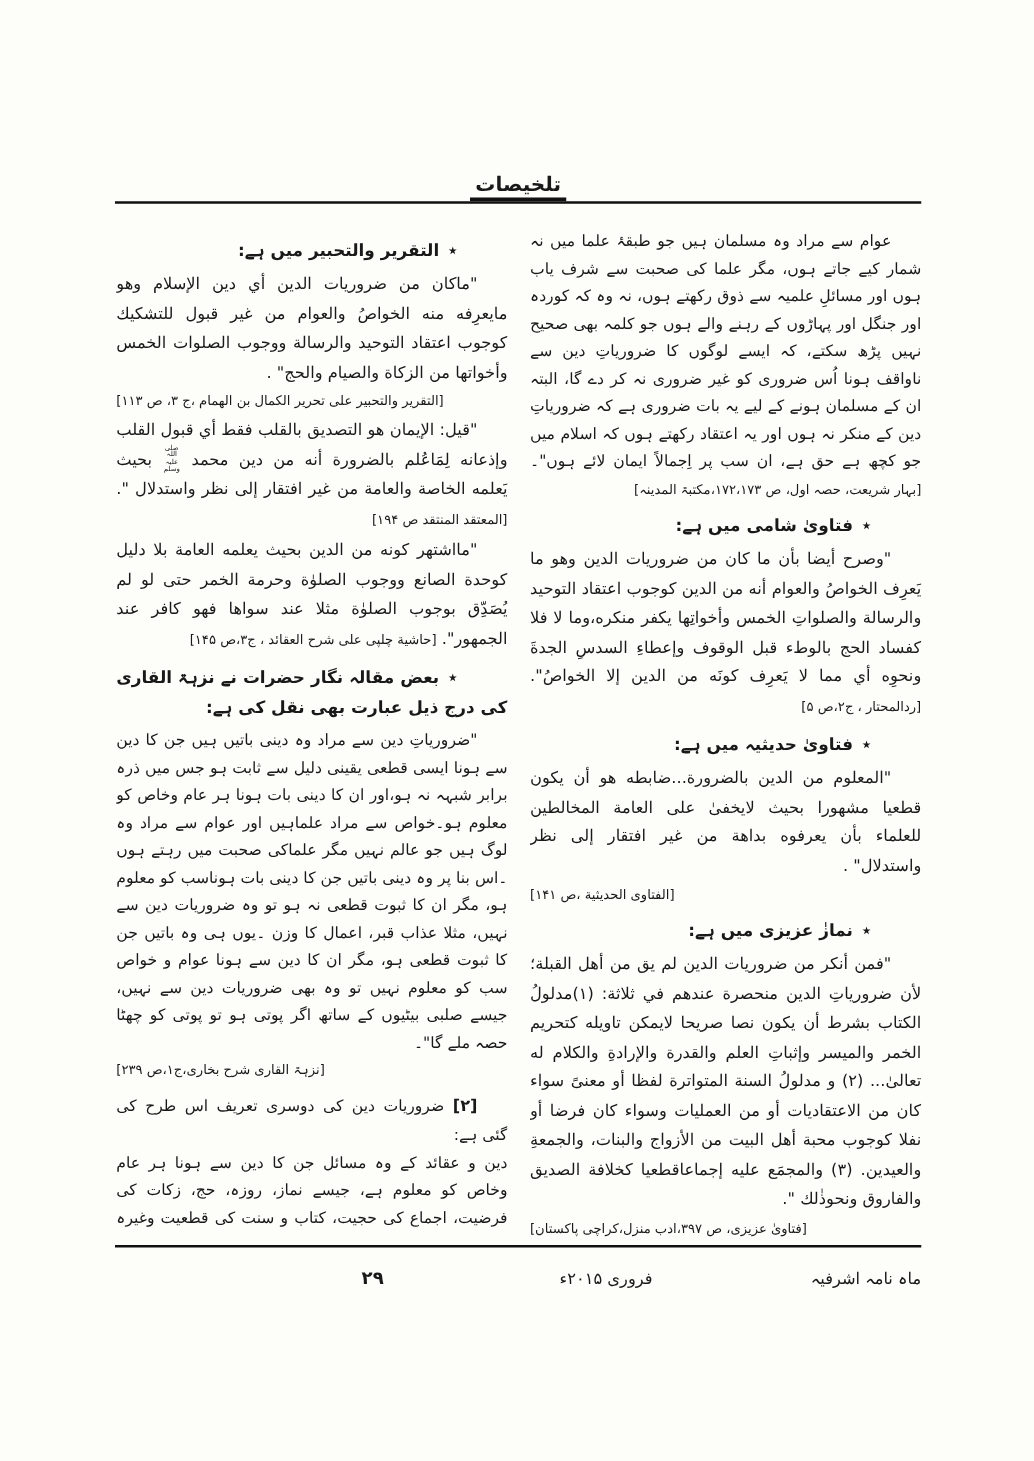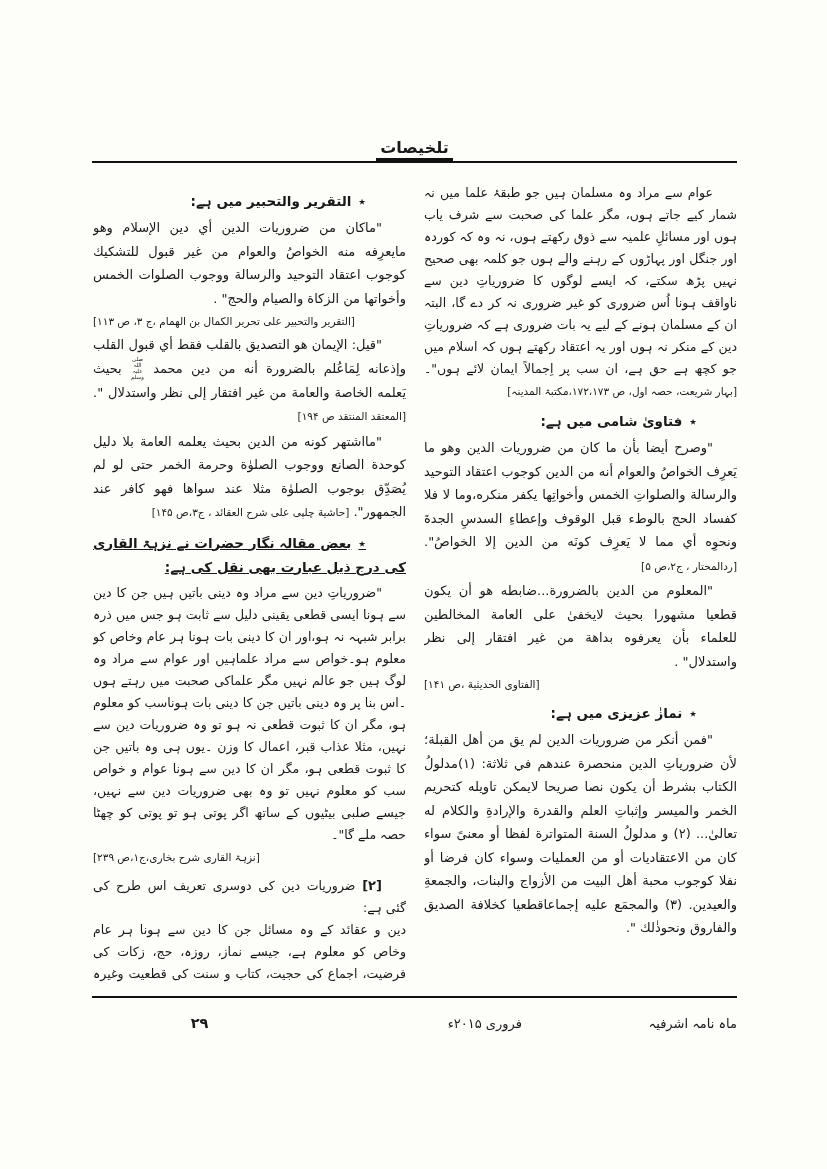--- a/index.html
+++ b/index.html
@@ -20,40 +20,40 @@
     top:182px;height:812px;
     display:flex;gap:18px;overflow:hidden;margin-left:38px;
   }
   .col{width:313px;flex:0 0 313px;overflow:hidden;text-align:justify;}
   .col-right{}
   .col-left{}
   p{margin:0;}
   .urdu-para{font-size:12.5px;line-height:22px;text-indent:24px;}
   .arabic-quote{font-size:13px;line-height:23.5px;text-indent:24px;margin-top:2px;}
   .heading{font-size:13.5px;font-weight:bold;line-height:24px;margin:7px 0 3px 0;padding-right:40px;text-align:right;}
-  .heading.long{padding-right:0;text-indent:40px;text-align:justify;text-decoration:underline;}
+  .heading.long{padding-right:0;text-indent:40px;text-align:justify;}
   .star{font-size:14px;padding-left:7px;font-weight:normal;}
   .cite{font-size:10.5px;line-height:18px;font-weight:normal;white-space:nowrap;}
   .cite-line{font-size:10.5px;line-height:20px;text-align:left;margin:1px 0 2px 0;}
   .honorific{
     display:inline-block;width:15px;font-size:5.5px;line-height:1.05;
     text-align:center;vertical-align:middle;white-space:normal;text-indent:0;
   }
   .marker{font-weight:bold;font-size:13px;}
   .lead-para{font-size:12.5px;line-height:22px;text-indent:24px;margin-top:8px;}
   .plain-para{font-size:12.5px;line-height:22px;}
   .footer{
     position:absolute;right:90px;width:645px;top:996px;
     border-top:2px solid #111;padding-top:6px;
     display:flex;align-items:baseline;
   }
   .footer .cell{flex:1;font-size:13px;}
   .footer .magazine{}
   .footer .date{text-align:right;margin-top:12px;}
-  .footer .pagenum{text-align:center;font-weight:bold;font-size:14.5px;}
+  .footer .pagenum{text-align:right;font-weight:bold;font-size:14.5px;}
 </style>
 </head>
 <body>
 
 <div class="page">
 
   <div class="content masthead" style="position:absolute;">
     <span class="title">تلخیصات</span>
   </div>
 
@@ -67,31 +67,35 @@
       </p>
 
       <p class="heading">
         <span class="star">٭</span><span>فتاویٰ شامی میں ہے:</span>
       </p>
       <p class="arabic-quote">
         <span>"وصرح أيضا بأن ما كان من ضروريات الدين وهو ما يَعرِف الخواصُ والعوام أنه من الدين كوجوب اعتقاد التوحيد والرسالة والصلواتِ الخمس وأخواتِها يكفر منكره،وما لا فلا كفساد الحج بالوطء قبل الوقوف وإعطاءِ السدسِ الجدةَ ونحوِه أي مما لا يَعرِف كونَه من الدين إلا الخواصُ".</span>
         <span class="cite">[ردالمحتار ، ج۲،ص ۵]</span>
       </p>
 
+      <p class="heading">
+        <span class="star">٭</span><span>فتاویٰ حدیثیہ میں ہے:</span>
+      </p>
       <p class="arabic-quote">
         <span>"المعلوم من الدين بالضرورة...ضابطه هو أن يكون قطعيا مشهورا بحيث لايخفیٰ على العامة المخالطين للعلماء بأن يعرفوه بداهة من غير افتقار إلى نظر واستدلال" .</span>
       </p>
       <p class="cite-line">[الفتاوى الحديثية ،ص ۱۴۱]</p>
 
       <p class="heading">
         <span class="star">٭</span><span>نمازٰ عزیزی میں ہے:</span>
       </p>
       <p class="arabic-quote">
         <span>"فمن أنكر من ضروريات الدين لم يق من أهل القبلة؛لأن ضروریاتِ الدين منحصرة عندهم في ثلاثة: (۱)مدلولُ الكتاب بشرط أن يكون نصا صريحا لايمكن تاويله كتحريم الخمر والميسر وإثباتِ العلم والقدرة والإرادةِ والكلام له تعالیٰ... (۲) و مدلولُ السنة المتواترة لفظا أو معنیً سواء كان من الاعتقاديات أو من العمليات وسواء كان فرضا أو نفلا كوجوب محبة أهل البيت من الأزواج والبنات، والجمعةِ والعيدين. (۳) والمجمَع عليه إجماعاقطعيا كخلافة الصديق والفاروق ونحوذٰلك ".</span>
       </p>
+      <p class="cite-line">[فتاویٰ عزیزی، ص ۳۹۷،ادب منزل،کراچی پاکستان]</p>
 
     </div>
 
     <div class="col col-left">
 
       <p class="heading">
         <span class="star">٭</span><span>التقریر والتحبیر میں ہے:</span>
       </p>
       <p class="arabic-quote">
         <span>"ماكان من ضروريات الدين أي دين الإسلام وهو مايعرِفه منه الخواصُ والعوام من غير قبول للتشكيك كوجوب اعتقاد التوحيد والرسالة ووجوب الصلوات الخمس وأخواتها من الزكاة والصيام والحج" .</span>

